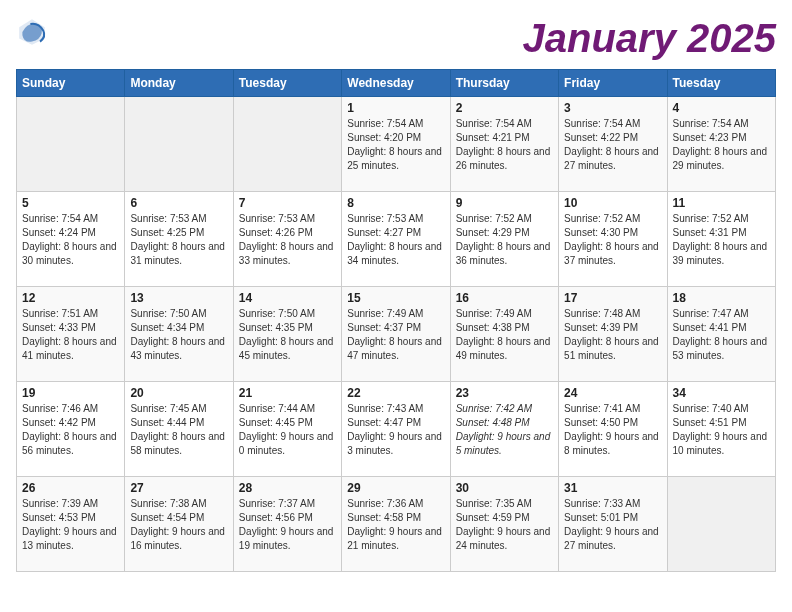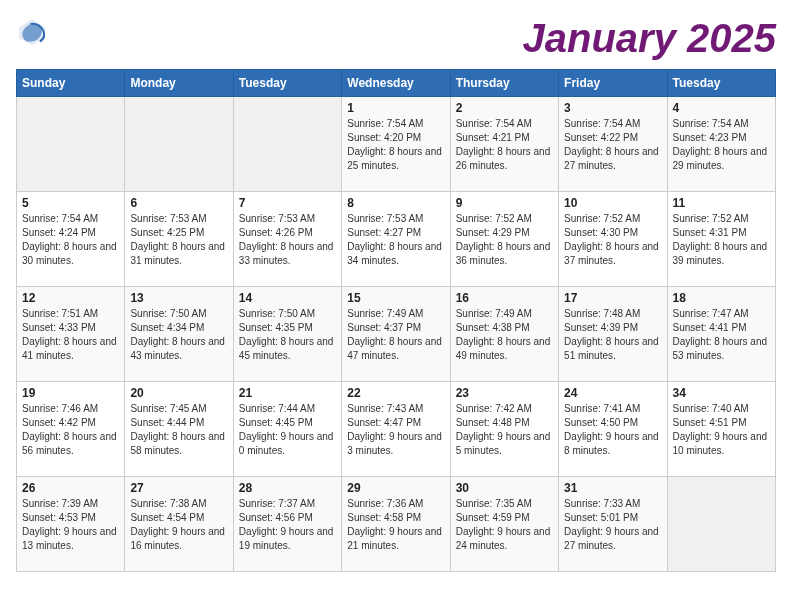--- a/index.html
+++ b/index.html
@@ -248,21 +248,21 @@
 Daylight: 9 hours and 0 minutes.</div>
         </td>
         <td>
           <span class="day-number">22</span>
           <div class="day-info" style="white-space: pre-line;">Sunrise: 7:43 AM
 Sunset: 4:47 PM
 Daylight: 9 hours and 3 minutes.</div>
         </td>
         <td>
           <span class="day-number">23</span>
-          <div class="day-info" style="white-space: pre-line;">Sunrise: 7:42 AM
+          <div class="day-info" style="white-space: pre-line; font-style: italic;">Sunrise: 7:42 AM
 Sunset: 4:48 PM
 Daylight: 9 hours and 5 minutes.</div>
         </td>
         <td>
           <span class="day-number">24</span>
           <div class="day-info" style="white-space: pre-line;">Sunrise: 7:41 AM
 Sunset: 4:50 PM
 Daylight: 9 hours and 8 minutes.</div>
         </td>
         <td>

